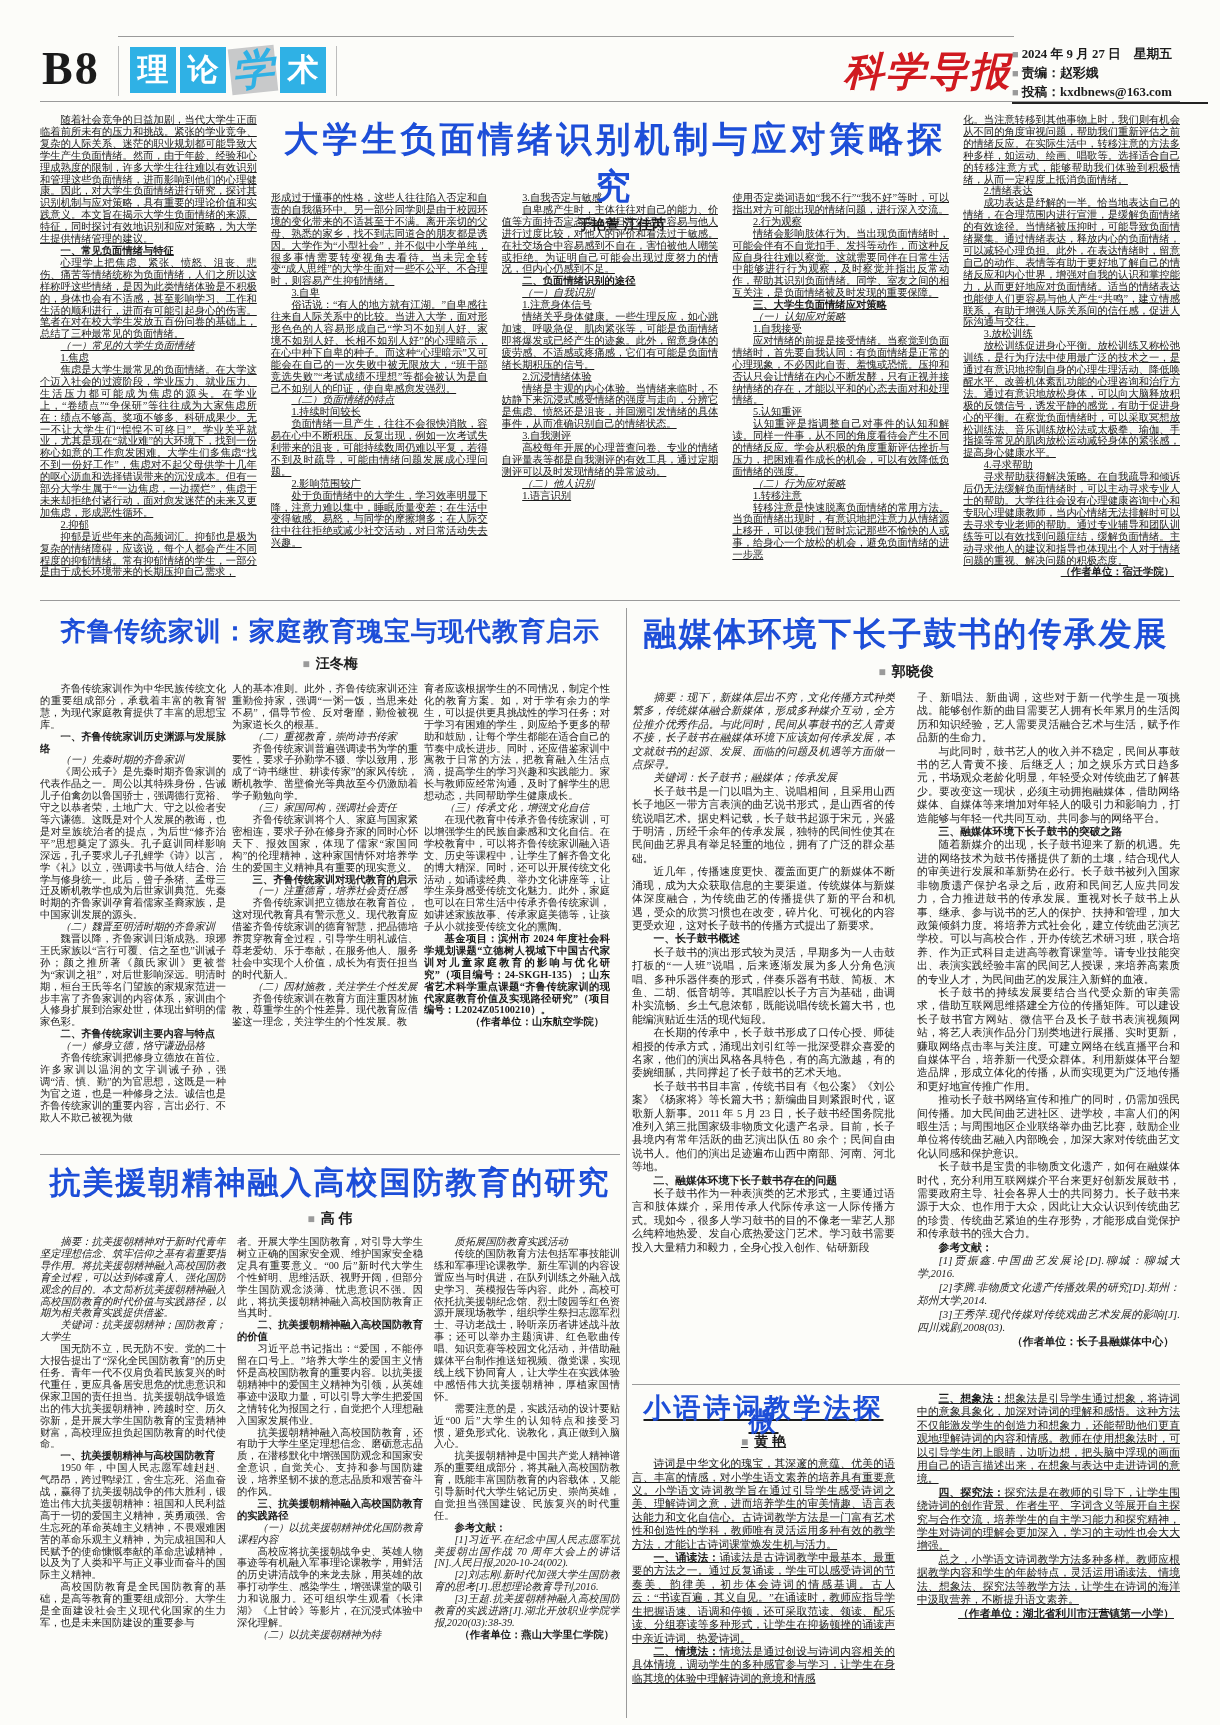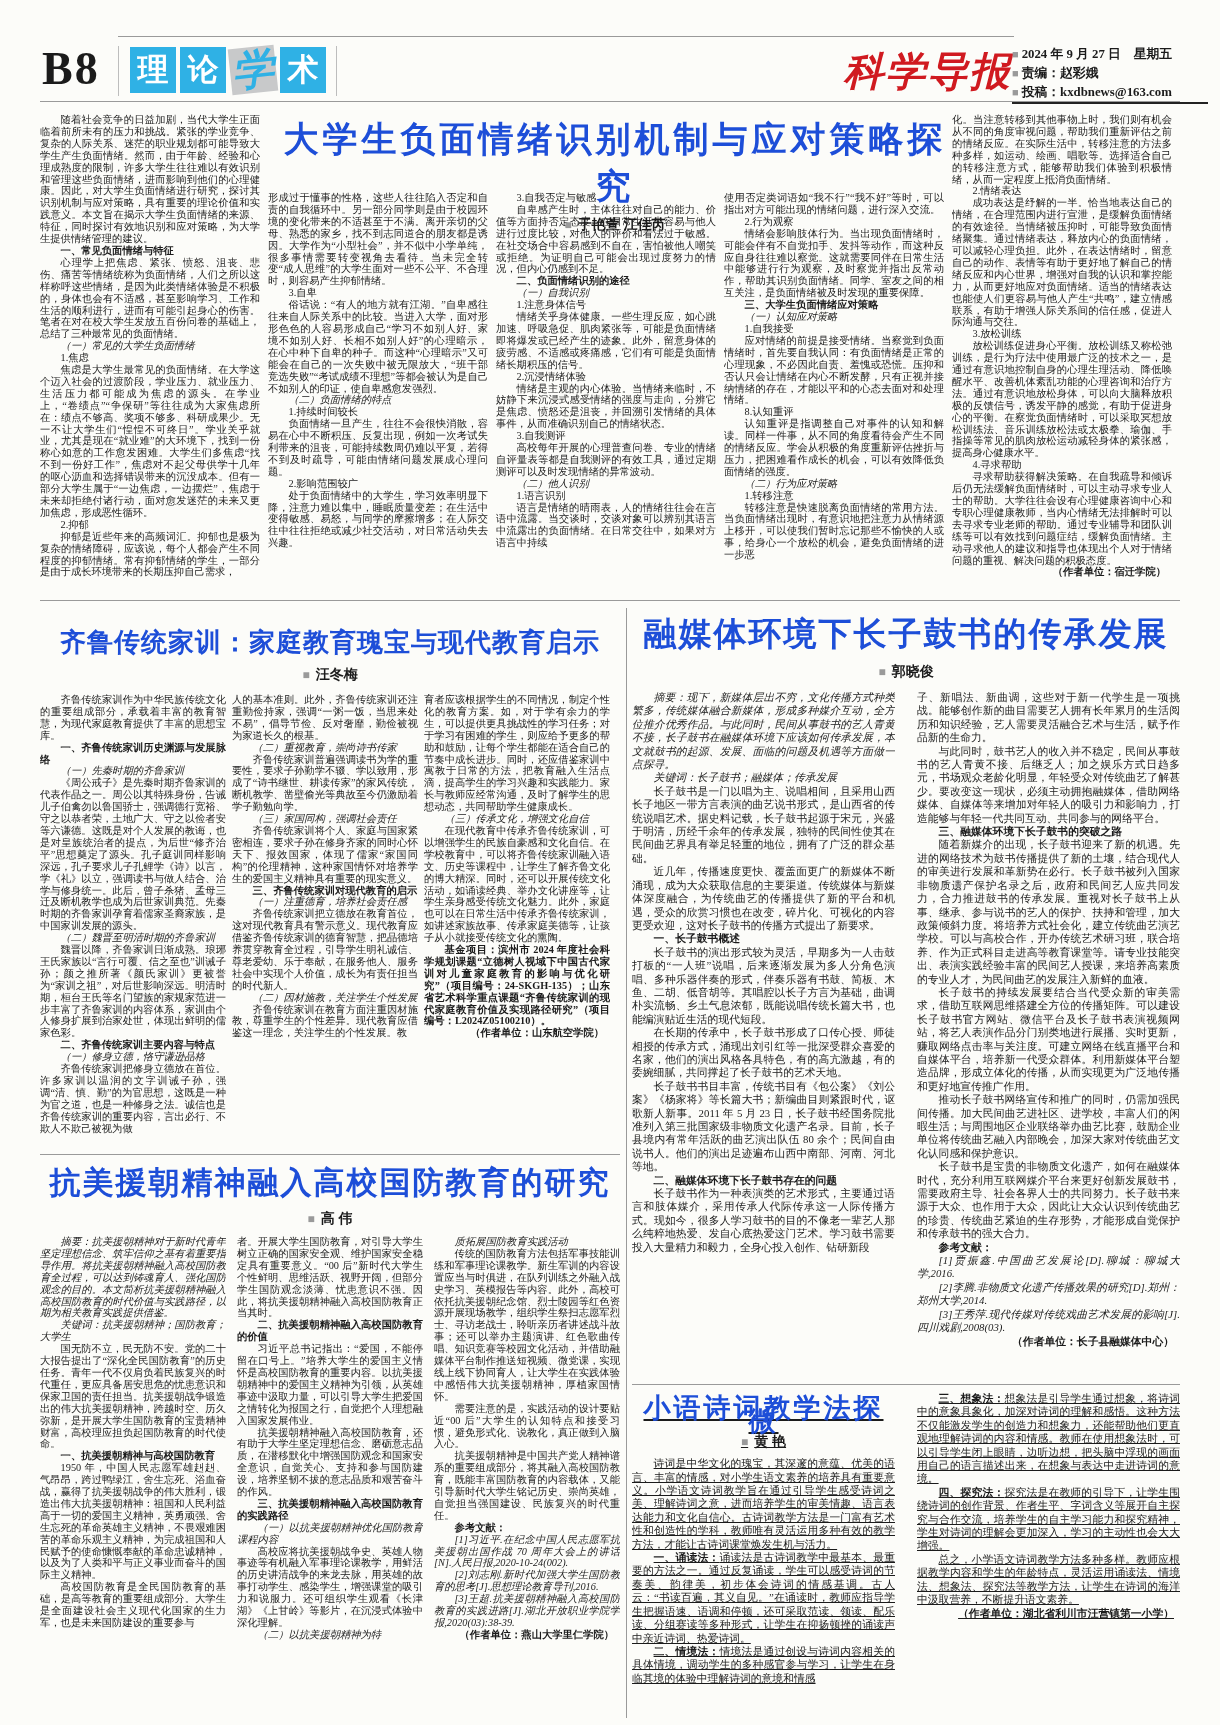--- a/index.html
+++ b/index.html
@@ -34,28 +34,28 @@
   .b-h2{font-weight:bold;font-family:"Liberation Sans",sans-serif;text-indent:2em;}
   .b-k{text-indent:2em;font-style:italic;}
   .b-n{text-indent:2em;}
   .b-abs{text-indent:2em;font-style:italic;}
   .b-fund{text-indent:2em;font-weight:bold;}
   .b-ref{text-indent:2em;font-style:italic;}
   .b-auth{text-align:right;font-weight:bold;text-indent:0;padding-right:6px;}
   .b-p b,.b-pc b{font-family:"Liberation Sans",sans-serif;}
   
   #a1{left:40px;top:108px;width:1140px;height:492px;}
-  #a1 .cols{gap:8px;}
+  #a1 .cols{gap:14px;text-decoration:underline;}
   #a1 .col{width:220px;height:480px;font-size:10.3px;line-height:11.9px;padding-top:6px;}
   #a1 .col.under-head{padding-top:84px;}
   #a1-head{position:absolute;left:230px;top:8px;width:690px;}
   #a1-head .headline{font-size:35px;letter-spacing:4px;}
   
   #a2{left:40px;top:608px;width:580px;height:544px;}
-  #a2 .headline{font-size:26px;letter-spacing:1px;margin-top:17px;}
+  #a2 .headline{font-size:26px;letter-spacing:1px;margin-top:6px;}
   #a2 .cols{gap:6px;margin-top:10px;}
   #a2 .col{width:186px;height:470px;font-size:10.3px;line-height:11.9px;}
   
   #a3{left:632px;top:608px;width:548px;height:774px;}
   #a3 .headline{font-size:33px;letter-spacing:2px;margin-top:4px;}
   #a3 .cols{gap:22px;margin-top:10px;}
   #a3 .col{width:269px;height:700px;font-size:10.8px;line-height:13.4px;}
   
   #a4{left:40px;top:1162px;width:580px;height:556px;}
   #a4 .headline{font-size:31px;letter-spacing:2px;}
@@ -124,31 +124,30 @@
           <p class="b-h">二、负面情绪识别的途径</p>
           <p class="b-k">（一）自我识别</p>
           <p class="b-n">1.注意身体信号</p>
           <p class="b-p">情绪关乎身体健康。一些生理反应，如心跳加速、呼吸急促、肌肉紧张等，可能是负面情绪即将爆发或已经产生的迹象。此外，留意身体的疲劳感、不适感或疼痛感，它们有可能是负面情绪长期积压的信号。</p>
           <p class="b-n">2.沉浸情绪体验</p>
           <p class="b-p">情绪是主观的内心体验。当情绪来临时，不妨静下来沉浸式感受情绪的强度与走向，分辨它是焦虑、愤怒还是沮丧，并回溯引发情绪的具体事件，从而准确识别自己的情绪状态。</p>
           <p class="b-n">3.自我测评</p>
           <p class="b-p">高校每年开展的心理普查问卷、专业的情绪自评量表等都是自我测评的有效工具，通过定期测评可以及时发现情绪的异常波动。</p>
           <p class="b-k">（二）他人识别</p>
           <p class="b-n">1.语言识别</p>
-          <p class="b-p">语言是情绪的晴雨表，人的情绪往往会在言语中流露。当交谈时，交谈对象可以辨别其语言中流露出的负面情绪。在日常交往中，如果对方语言中持续</p>
         </div>
       <div class="col under-head">
           <p class="b-pc">使用否定类词语如“我不行”“我不好”等时，可以指出对方可能出现的情绪问题，进行深入交流。</p>
           <p class="b-n">2.行为观察</p>
           <p class="b-p">情绪会影响肢体行为。当出现负面情绪时，可能会伴有不自觉扣手、发抖等动作，而这种反应自身往往难以察觉。这就需要同伴在日常生活中能够进行行为观察，及时察觉并指出反常动作，帮助其识别负面情绪。同学、室友之间的相互关注，是负面情绪被及时发现的重要保障。</p>
           <p class="b-h">三、大学生负面情绪应对策略</p>
           <p class="b-k">（一）认知应对策略</p>
           <p class="b-n">1.自我接受</p>
           <p class="b-p">应对情绪的前提是接受情绪。当察觉到负面情绪时，首先要自我认同：有负面情绪是正常的心理现象，不必因此自责、羞愧或恐慌。压抑和否认只会让情绪在内心不断发酵，只有正视并接纳情绪的存在，才能以平和的心态去面对和处理情绪。</p>
-          <p class="b-n">8.认知重评</p>
+          <p class="b-n">5.认知重评</p>
           <p class="b-p">认知重评是指调整自己对事件的认知和解读。同样一件事，从不同的角度看待会产生不同的情绪反应。学会从积极的角度重新评估挫折与压力，把困难看作成长的机会，可以有效降低负面情绪的强度。</p>
           <p class="b-k">（二）行为应对策略</p>
           <p class="b-n">1.转移注意</p>
           <p class="b-p">转移注意是快速脱离负面情绪的常用方法。当负面情绪出现时，有意识地把注意力从情绪源上移开，可以使我们暂时忘记那些不愉快的人或事，给身心一个放松的机会，避免负面情绪的进一步恶</p>
         </div>
       <div class="col">
           <p class="b-pc">化。当注意转移到其他事物上时，我们则有机会从不同的角度审视问题，帮助我们重新评估之前的情绪反应。在实际生活中，转移注意的方法多种多样，如运动、绘画、唱歌等。选择适合自己的转移注意方式，能够帮助我们体验到积极情绪，从而一定程度上抵消负面情绪。</p>
           <p class="b-n">2.情绪表达</p>
           <p class="b-p">成功表达是纾解的一半。恰当地表达自己的情绪，在合理范围内进行宣泄，是缓解负面情绪的有效途径。当情绪被压抑时，可能导致负面情绪聚集。通过情绪表达，释放内心的负面情绪，可以减轻心理负担。此外，在表达情绪时，留意自己的动作、表情等有助于更好地了解自己的情绪反应和内心世界，增强对自我的认识和掌控能力，从而更好地应对负面情绪。适当的情绪表达也能使人们更容易与他人产生“共鸣”，建立情感联系，有助于增强人际关系间的信任感，促进人际沟通与交往。</p>
           <p class="b-n">3.放松训练</p>

